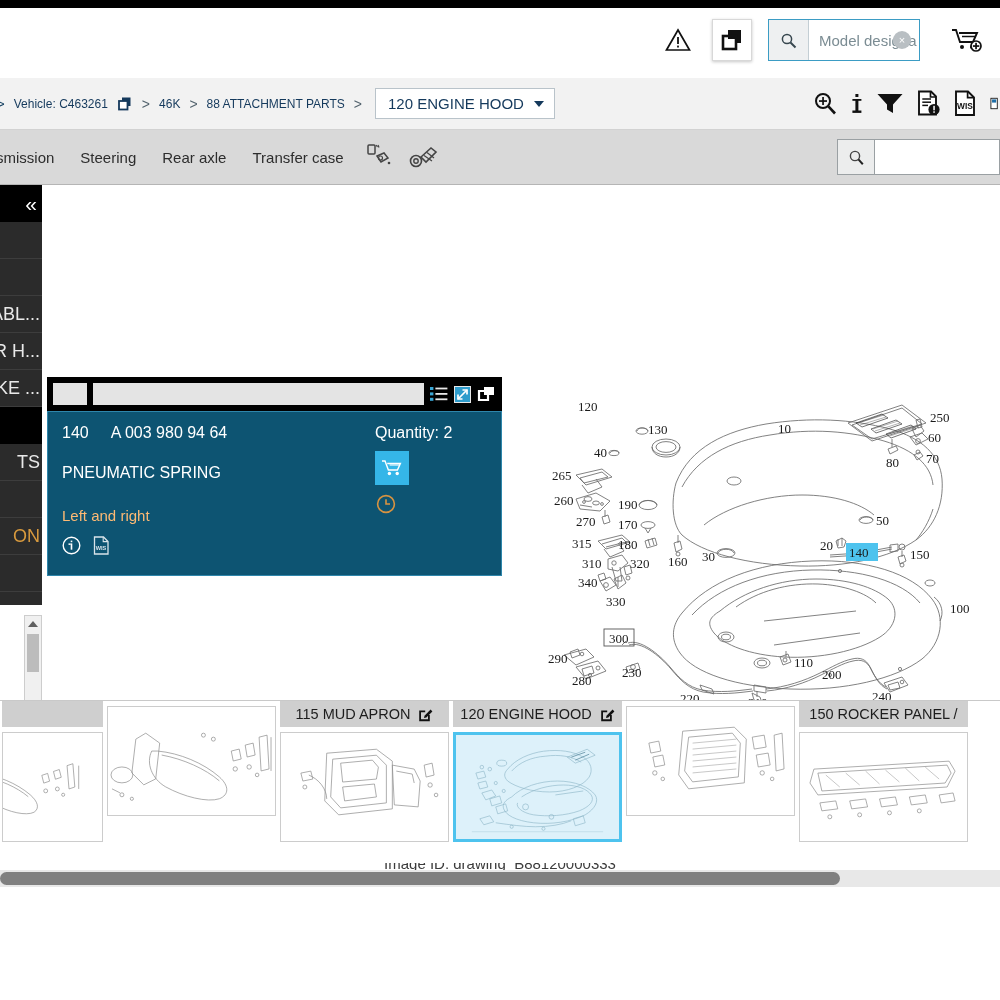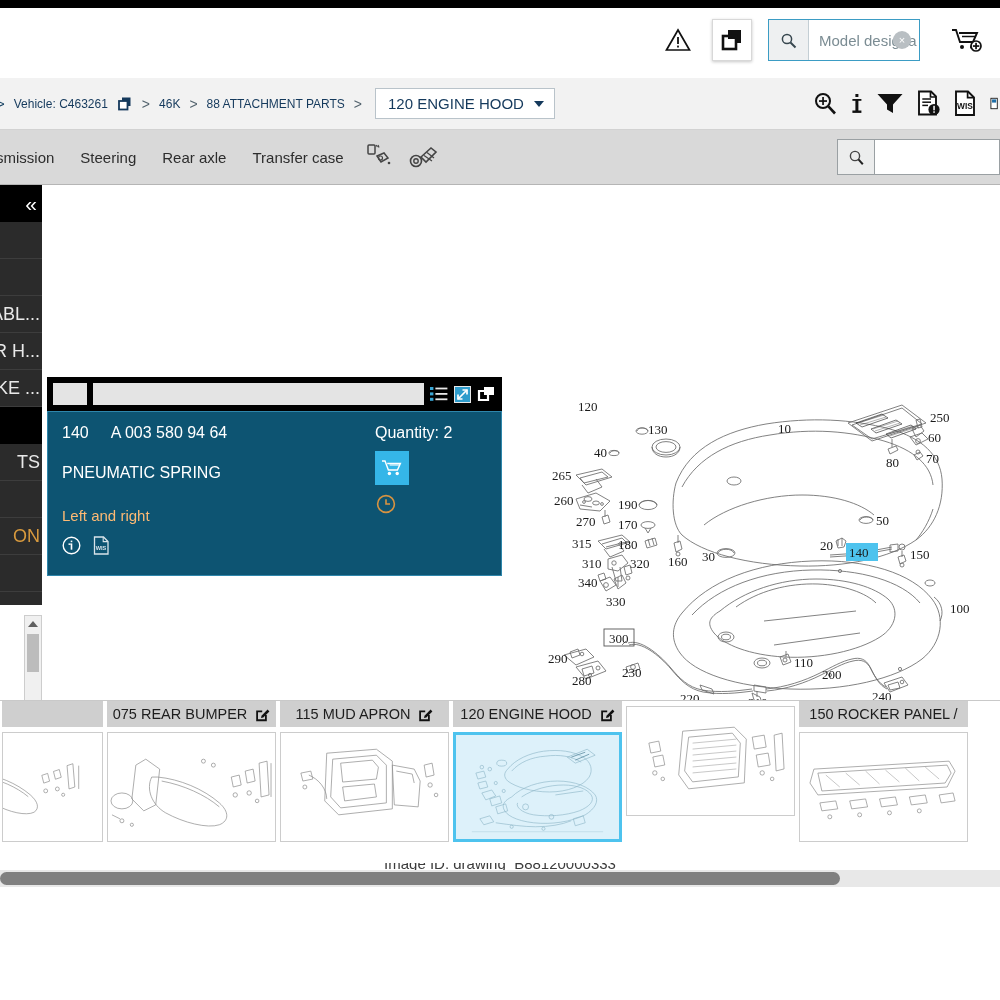--- a/index.html
+++ b/index.html
@@ -688,21 +688,21 @@
           <rect x="7" y="1" width="10" height="8" fill="#fff"></rect>
           <path d="M2 5 h9 v9 H2 Z" fill="none" stroke="#fff" stroke-width="2.2"></path>
         </svg>
       </span>
     </div>
 
     <div class="card-body">
       <div class="cb-left">
         <div class="cb-row1">
           <span class="cb-num">140</span>
-          <span class="cb-pn">A 003 580 94 64</span>
+          <span class="cb-pn">A 003 980 94 64</span>
         </div>
         <div class="cb-name">PNEUMATIC SPRING</div>
         <div class="cb-sub">Left and right</div>
         <div class="cb-icons">
           <span>
             <svg width="19" height="19" viewBox="0 0 19 19">
               <circle cx="9.5" cy="9.5" r="8.3" fill="none" stroke="#fff" stroke-width="1.4"></circle>
               <rect x="8.7" y="7.4" width="1.6" height="6.3" fill="#fff"></rect>
               <rect x="6.5" y="7.4" width="2.2" height="1.5" fill="#fff"></rect>
               <rect x="8.7" y="4.6" width="1.6" height="1.6" fill="#fff"></rect>
@@ -760,29 +760,20 @@
             <circle cx="112" cy="56" r="2"></circle>
               <circle cx="124" cy="54" r="2"></circle>
             <circle cx="130" cy="60" r="1.6"></circle>
             <line x1="146" y1="30" x2="146" y2="54"></line>
           </g>
         </svg>
       </div>
     </div>
 
     <div class="thumb">
-      <div class="thumb-cap">
-        <span>075 REAR BUMPER</span>
-        <span class="edit-ico">
-          <svg width="15" height="15" viewBox="0 0 15 15">
-            <path d="M1.2 3.5 h6 v1.8 h-4.2 v7 h7 V8 h1.8 v6.2 H1.2 Z" fill="#111"></path>
-            <path d="M6.5 8.8 L12.6 2.6 L14.4 4.4 L8.3 10.6 L6 11 Z" fill="#111"></path>
-          </svg>
-        </span>
-      </div>
       <div class="thumb-img">
         <svg width="168" height="104" viewBox="0 0 168 104">
           <g fill="none" stroke="#8a8a8a" stroke-width="0.7">
             <path d="M28 30 L38 24 L52 34 L48 70 L36 76 L24 64 Z"></path>
             <path d="M50 42 C72 44 96 54 112 68 C122 77 122 86 112 90 C100 94 76 88 58 78 C44 70 38 54 44 42 Z"></path>
             <path d="M54 46 C76 50 98 60 112 72"></path>
             <ellipse cx="14" cy="66" rx="11" ry="8"></ellipse>
             <path d="M4 80 L12 84"></path>
             <circle cx="14" cy="86" r="2"></circle>
               <circle cx="24" cy="90" r="1.6"></circle>

